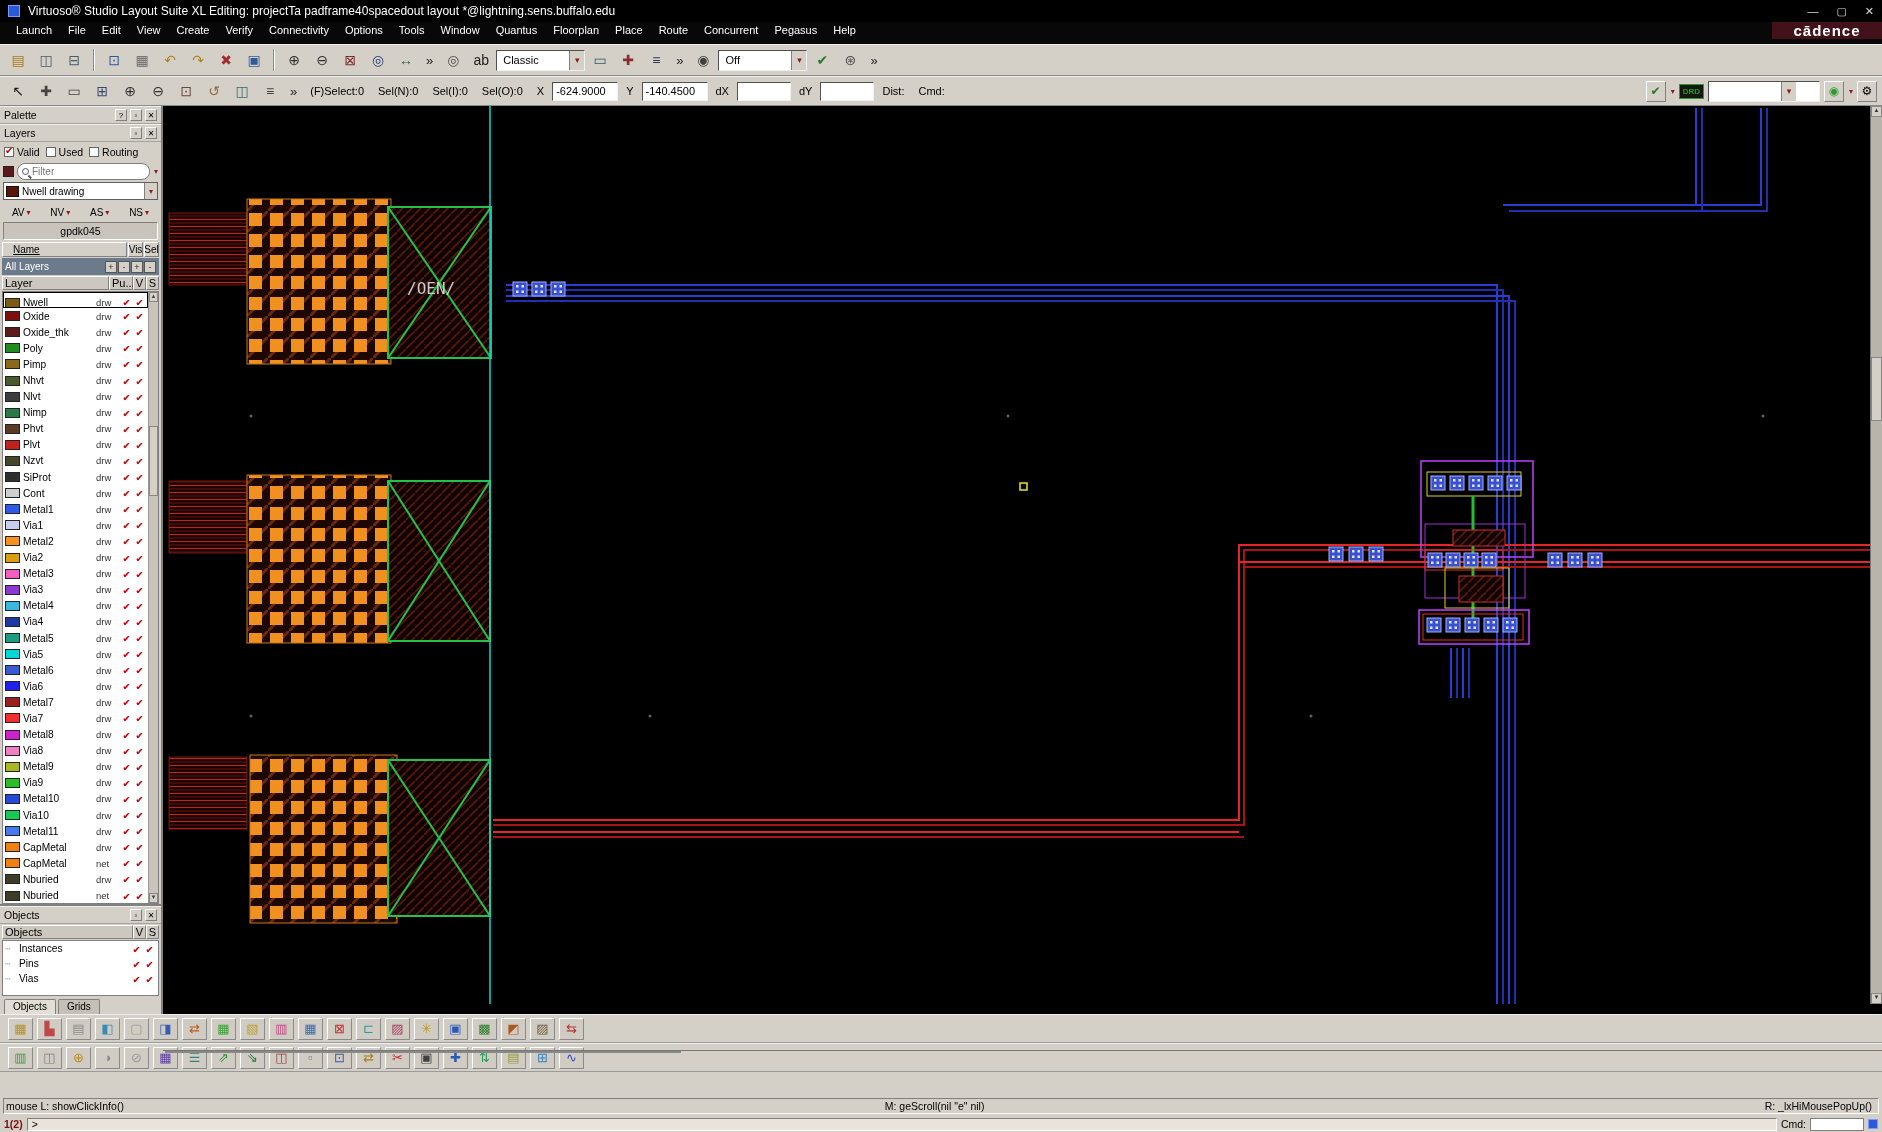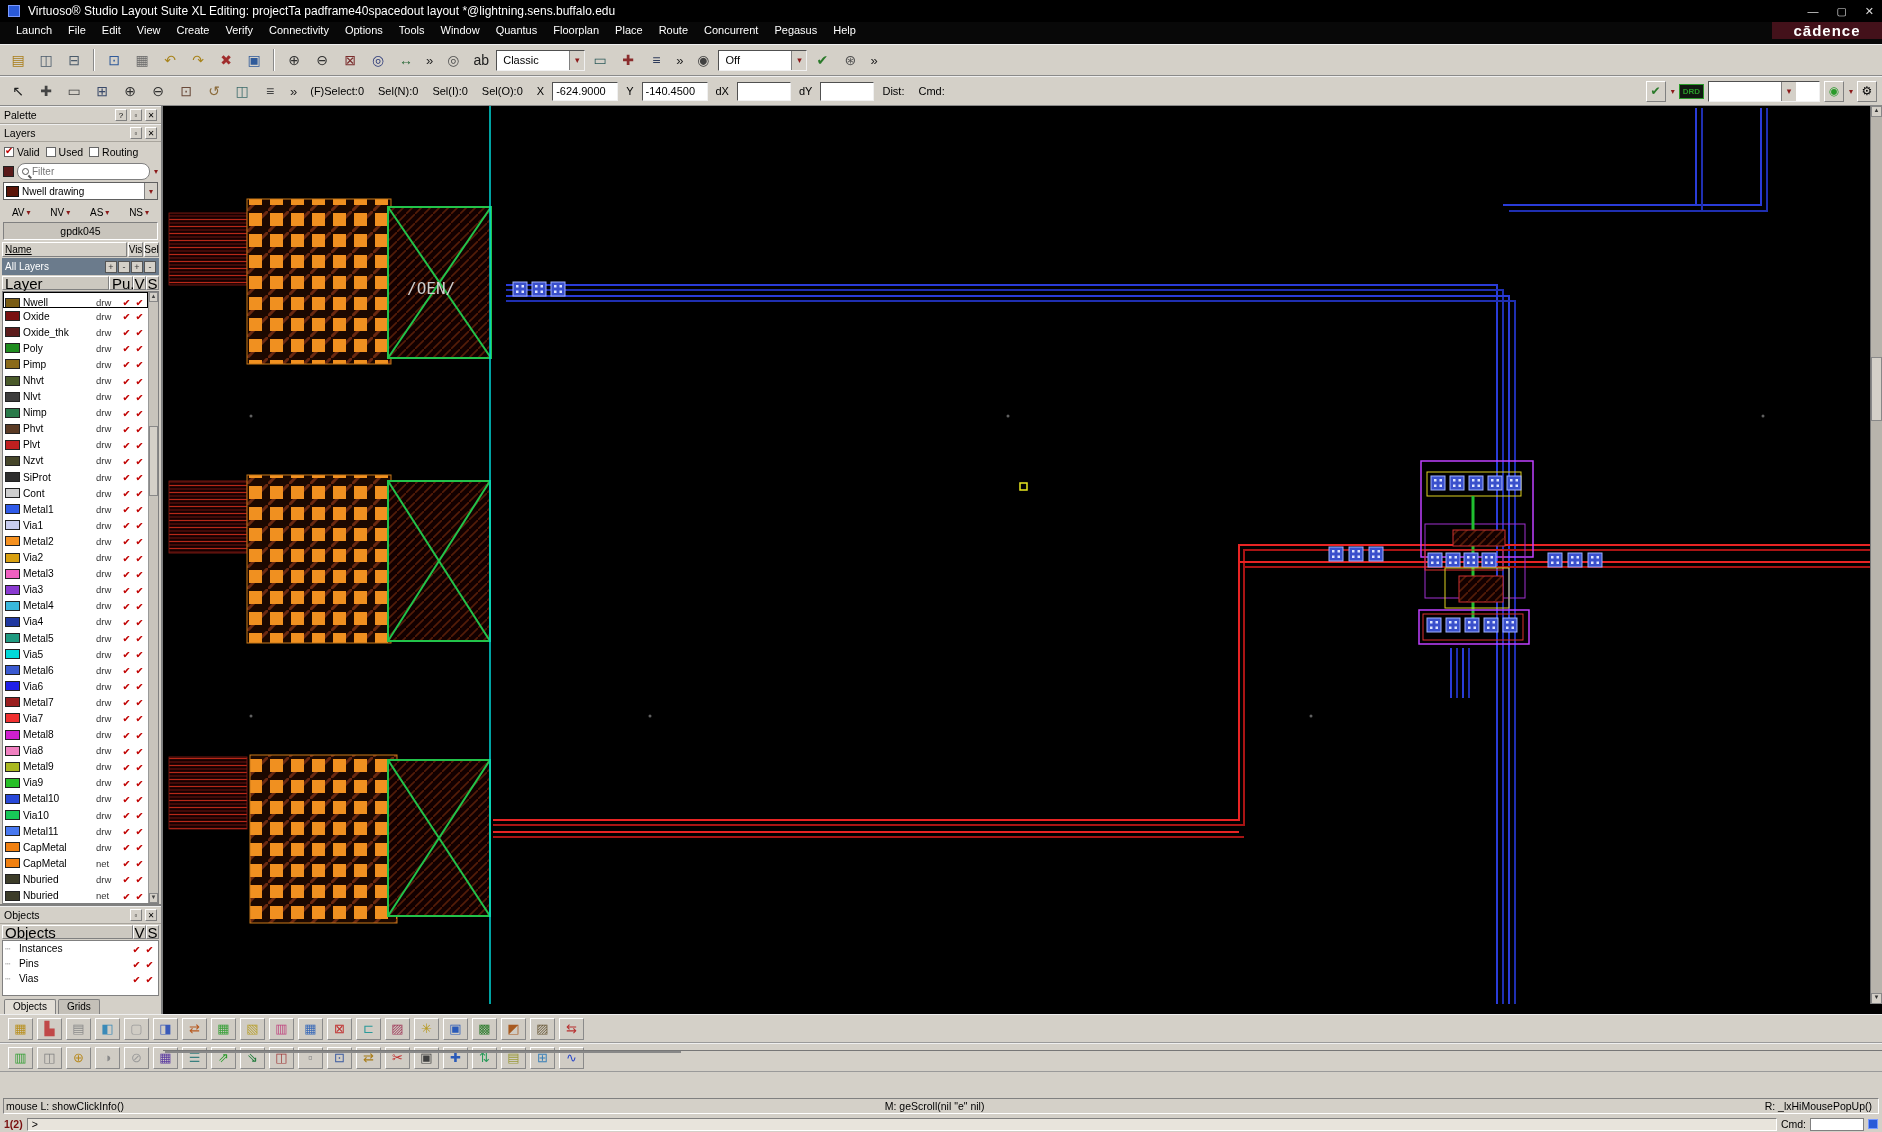--- a/index.html
+++ b/index.html
@@ -75,30 +75,30 @@
   .selcombo .carrow2 { width:13px; align-self:stretch; background:#d4d0c8; border-left:1px solid #808080;
                        color:#8b1a1a; font-size:8px; display:flex; align-items:center; justify-content:center; }
   .qrow { height:19px; display:flex; align-items:center; justify-content:space-around; padding:0 2px; }
   .qbtn { font-size:10px; display:flex; align-items:center; }
   .qbtn::after { content:"\25BE"; color:#8b1a1a; font-size:8px; margin-left:2px; }
   .techrow { height:18px; margin:0 3px; background:#c8c4bc; border:1px solid; display:flex;
              border-color:#808080 #fff #fff #808080; align-items:center; justify-content:center; }
   .nvsrow { height:18px; display:flex; gap:1px; padding:0 2px; align-items:center; }
   .hbtn { border:1px solid; border-color:#fff #808080 #808080 #fff; background:#d4d0c8;
           height:15px; display:flex; align-items:center; justify-content:center; font-size:10px; }
-  .hname { flex:1; justify-content:flex-start; padding-left:2px;text-decoration:underline; }
+  .hname { flex:1; justify-content:flex-start; padding-left:10px;text-decoration:underline; }
   .hvs { width:15px; }
   .allrow { height:17px; margin:0 2px; background:#6b7b8c; color:#fff; display:flex;
             align-items:center; padding:0 3px; gap:2px; }
   .allrow .cap { flex:1; font-size:10px; }
   .tinybtn { width:12px; height:12px; background:#d4d0c8; color:#333; border:1px solid #555;
              font-size:9px; display:flex; align-items:center; justify-content:center; }
   .lheader { height:16px; display:flex; padding:0 2px; gap:0; align-items:center; }
   .lhcell { border:1px solid; border-color:#fff #808080 #808080 #fff; background:#ccc8c0;
-            height:14px; font-size:15px; display:flex; align-items:center; padding-left:2px; }
+            height:14px; font-size:11px; display:flex; align-items:center; padding-left:2px; }
   .lh-layer { flex:1; } .lh-pu { width:24px; } .lh-vs { width:13px; justify-content:center; padding:0; }
   .llist { flex:1; overflow:hidden; background:#fff; border:1px solid #808080; margin:0 2px;
            position:relative; padding-right:10px; }
   .lrow { height:16.1px; display:flex; align-items:center; padding:0 2px; }
   .lrow.selected { outline:1px solid #000; outline-offset:-1px;align-items:flex-end; }
   .sw { width:15px; height:10px; border:1px solid #222; margin-right:3px; flex:none; }
   .lname { flex:1; font-size:10.2px; white-space:nowrap; overflow:hidden; }
   .lpurp { width:24px; color:#333; font-size:9.5px; }
   .chk { width:13px; text-align:center; flex:none; }
   .chk::before { content:"\2714"; color:#c00000; font-size:9.5px; }

